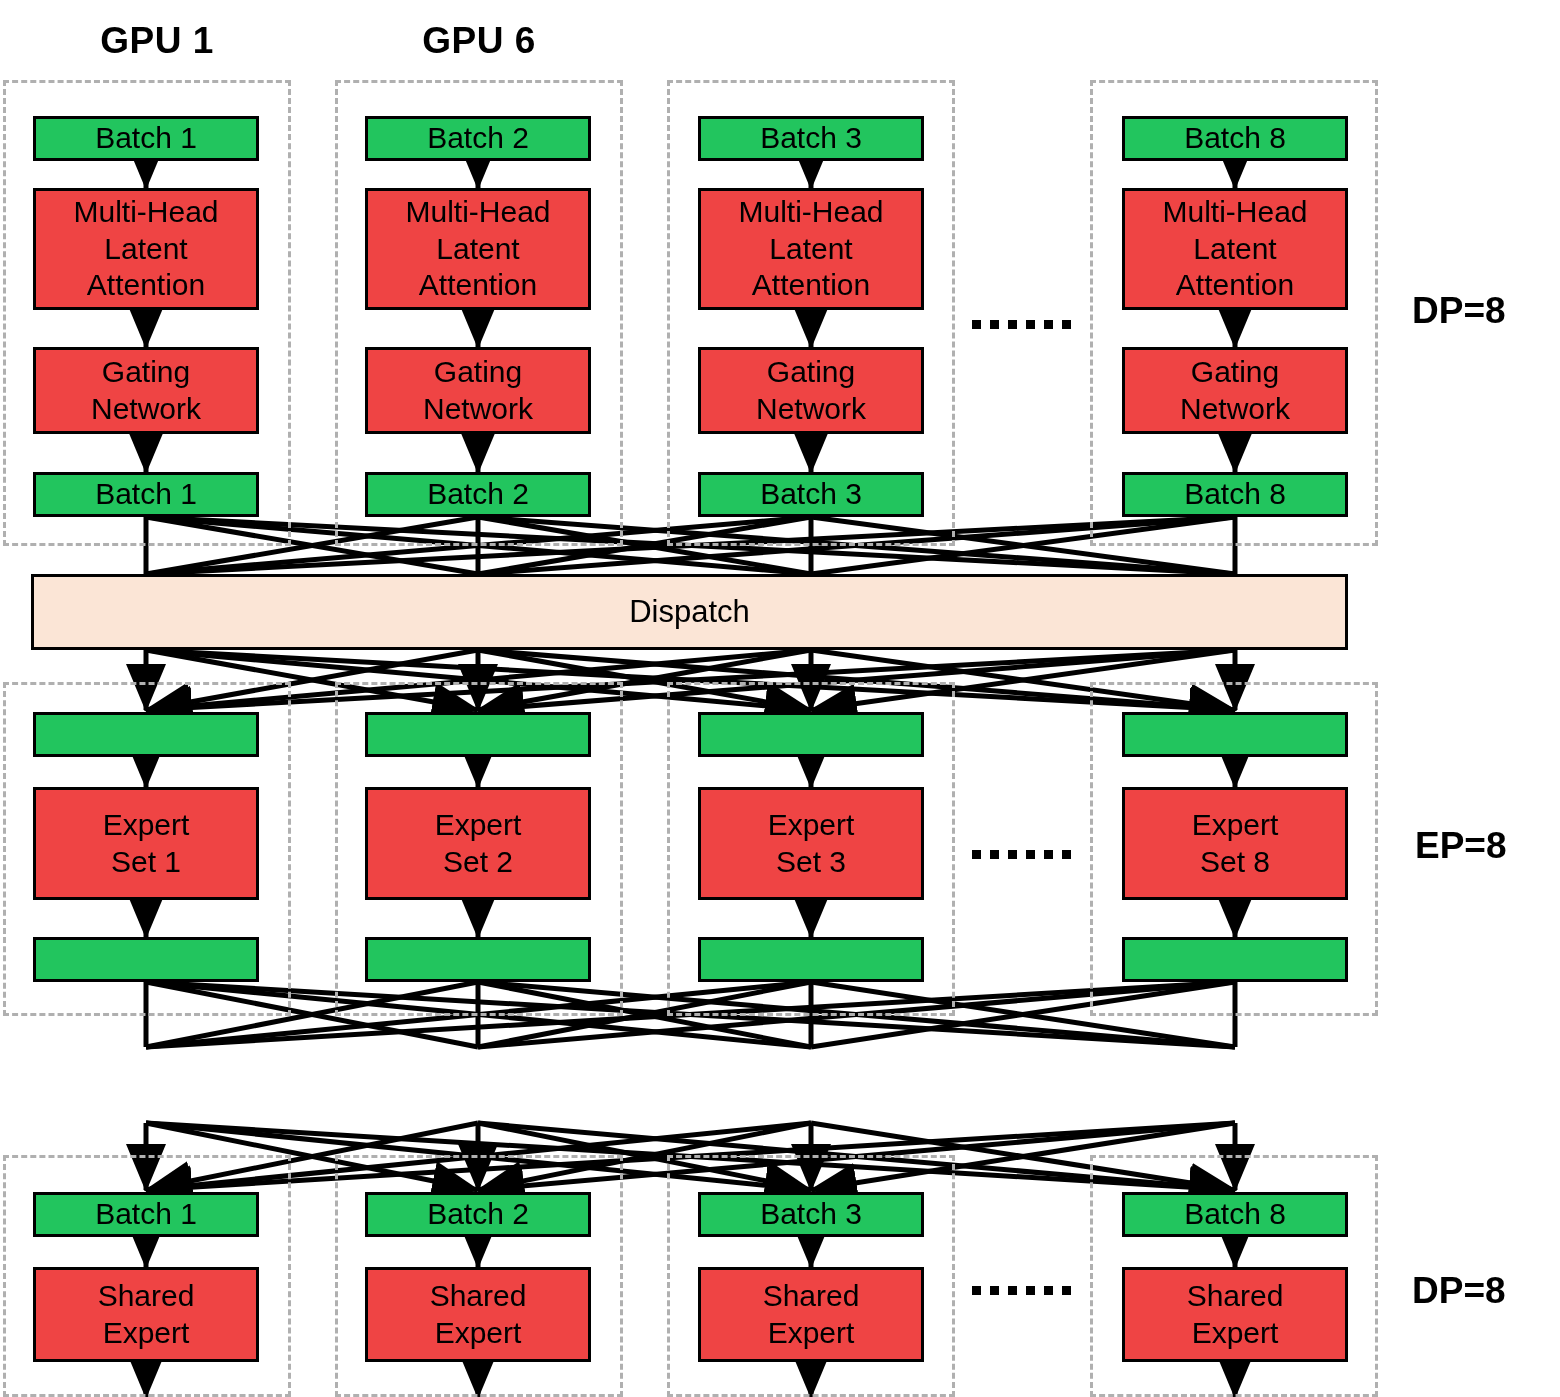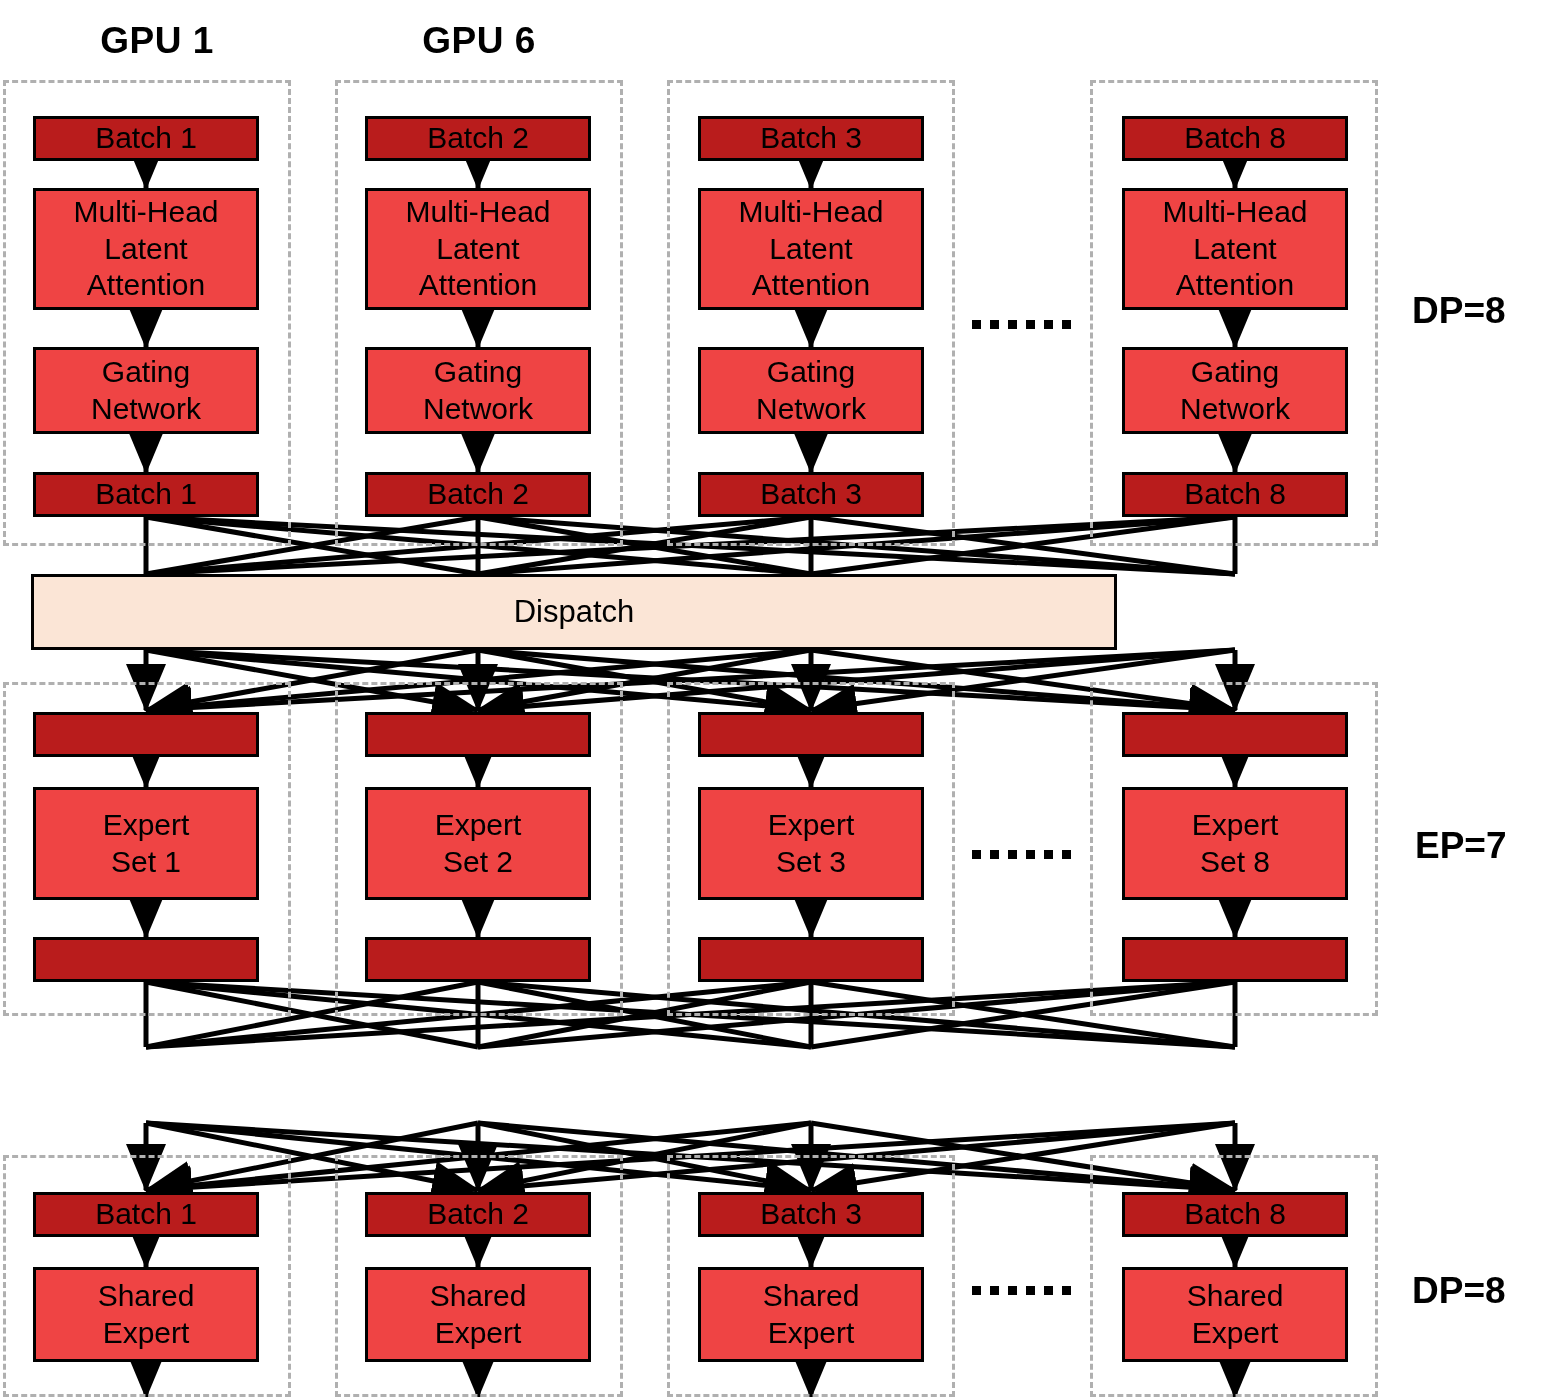--- a/index.html
+++ b/index.html
@@ -13,21 +13,21 @@
   .gpu-title{
     position:absolute;text-align:center;font-weight:bold;font-size:37px;
     letter-spacing:0.5px;line-height:1;
   }
   .group{
     position:absolute;border:3px dashed #b0b0b0;box-sizing:border-box;
     background:transparent;
   }
   .node{
     position:absolute;box-sizing:border-box;border:3px solid #000;
-    background:#b91c1c;display:flex;align-items:center;justify-content:center;
+    background:#22c55e;display:flex;align-items:center;justify-content:center;
     text-align:center;font-size:30px;line-height:1.22;z-index:3;
   }
   .node.shaded{background:#ef4444;}
   .node.empty{}
   .commbar{
     position:absolute;box-sizing:border-box;border:3px solid #000;
     background:#fbe5d6;display:flex;align-items:center;justify-content:center;
     font-size:31px;z-index:4;
   }
   .side-label{
@@ -180,21 +180,21 @@
   <div class="ellipsis" style="left:972px;top:320px;">
     <i></i>
       <i></i>
       <i></i>
       <i></i>
       <i></i>
       <i></i>
   </div>
   <div class="side-label" style="left:1412px;top:292px;">DP=8</div>
 
-  <div class="commbar" style="left:31px;top:574px;width:1086px;height:76px;">Dispatch</div>
+  <div class="commbar" style="left:31px;top:574px;width:1317px;height:76px;">Dispatch</div>
 
   <div class="group" style="left:3px;top:682px;width:288px;height:334px;"></div>
   <div class="group" style="left:335px;top:682px;width:288px;height:334px;"></div>
   <div class="group" style="left:667px;top:682px;width:288px;height:334px;"></div>
   <div class="group" style="left:1090px;top:682px;width:288px;height:334px;"></div>
 
   <div class="node empty" style="left:33px;top:712px;width:226px;height:45px;"></div>
   <div class="node shaded" style="left:33px;top:787px;width:226px;height:113px;">Expert<br>Set 1</div>
   <div class="node empty" style="left:33px;top:937px;width:226px;height:45px;"></div>
 
@@ -211,21 +211,21 @@
   <div class="node empty" style="left:1122px;top:937px;width:226px;height:45px;"></div>
 
   <div class="ellipsis" style="left:972px;top:850px;">
     <i></i>
       <i></i>
       <i></i>
       <i></i>
       <i></i>
       <i></i>
   </div>
-  <div class="side-label" style="left:1415px;top:827px;">EP=7</div>
+  <div class="side-label" style="left:1415px;top:827px;">EP=8</div>
 
 
   <div class="group" style="left:3px;top:1155px;width:288px;height:242px;"></div>
   <div class="group" style="left:335px;top:1155px;width:288px;height:242px;"></div>
   <div class="group" style="left:667px;top:1155px;width:288px;height:242px;"></div>
   <div class="group" style="left:1090px;top:1155px;width:288px;height:242px;"></div>
 
   <div class="node" style="left:33px;top:1192px;width:226px;height:45px;">Batch 1</div>
   <div class="node shaded" style="left:33px;top:1267px;width:226px;height:95px;">Shared<br>Expert</div>
 

